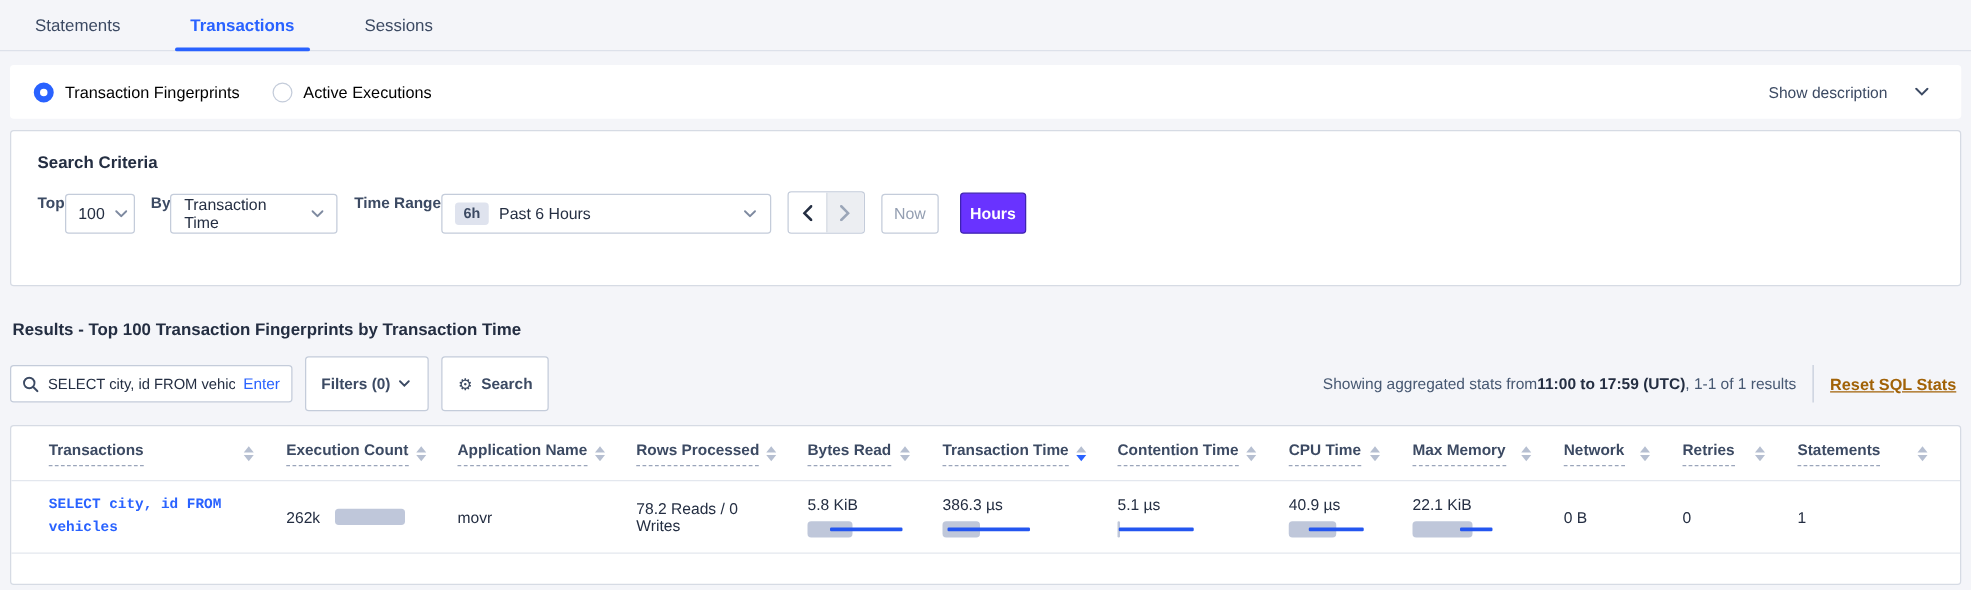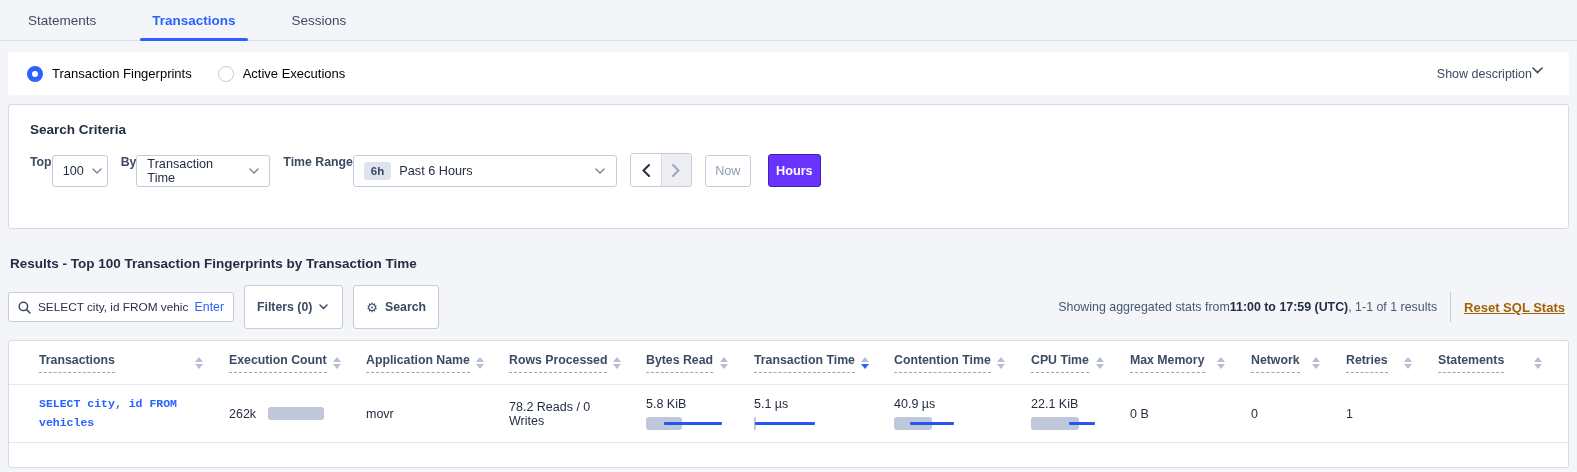--- a/index.html
+++ b/index.html
@@ -13,21 +13,21 @@
   
   .tabbar { height:41px; border-bottom:1px solid #dde1ea; display:flex; align-items:stretch; padding:0 24px; gap:48px; }
   .tab { display:flex; align-items:center; position:relative; color:#3c4a63; font-size:13.5px; cursor:pointer; padding:0 4px; }
   .tab.active { color:#2962ff; font-weight:700; }
   .tab.active::after { content:""; position:absolute; left:-8px; right:-8px; bottom:-1px; height:3px; background:#2962ff; border-radius:2px; }
   
   .radio-card { margin:11px 8px 0; height:43px; background:#fff; border-radius:3px; display:flex; align-items:center; padding:0 26px 0 19px; }
   .radio { display:flex; align-items:center; gap:9px; margin-right:26px; cursor:pointer; color:#000000; font-size:13px; }
   .radio-dot { width:16px; height:16px; border-radius:50%; border:1px solid #c4ccda; background:#fff; flex:0 0 auto; }
   .radio-dot.checked { border:5px solid #2962ff; }
-  .show-desc { margin-left:auto; display:flex; align-items:flex-start; gap:0; color:#3c4a63; font-size:12.5px; cursor:pointer; }
+  .show-desc { margin-left:auto; display:flex; align-items:center; gap:22px; color:#3c4a63; font-size:12.5px; cursor:pointer; }
   .chev { width:11px; height:7px; display:inline-block; }
   .chev svg, .chevlr svg { display:block; }
   
   .criteria-card { margin:9px 8px 0; background:#fff; border:1px solid #d6dbe4; border-radius:3px; padding:17px 21px 22px; height:125px; }
   .criteria-title { font-size:13.5px; font-weight:700; color:#242e42; margin-bottom:16px; }
   .fields { display:flex; align-items:flex-end; }
   .field { display:flex; flex-direction:row; margin-right:13px; }
   .field-label { font-size:12.3px; font-weight:700; color:#3c4a63; margin-bottom:8px; }
   .select { height:32px; border:1px solid #c4ccda; border-radius:3px; background:#fff; display:flex; align-items:center; padding:0 10px; color:#242e42; font-size:12.7px; cursor:pointer; gap:8px; }
   .select .chev { margin-left:auto; color:#7e8aa0; }
@@ -292,20 +292,27 @@
     <div class="cell">movr</div>
     <div class="cell">78.2 Reads / 0 Writes</div>
     <div class="cell">
       <span>5.8 KiB</span>
       <span class="cellbar">
           <span class="bar-grey" style="width: 36px;"></span>
           <span class="bar-line" style="left: 18px; width: 58px;"></span>
         </span>
     </div>
     <div class="cell">
+      <span>386.3 µs</span>
+      <span class="cellbar">
+          <span class="bar-grey" style="width: 30px;"></span>
+          <span class="bar-line" style="left: 4px; width: 66px;"></span>
+        </span>
+    </div>
+    <div class="cell">
       <span>5.1 µs</span>
       <span class="cellbar">
           <span class="bar-grey" style="width: 2px;"></span>
           <span class="bar-line" style="left: 1px; width: 60px;"></span>
         </span>
     </div>
     <div class="cell">
       <span>40.9 µs</span>
       <span class="cellbar">
           <span class="bar-grey" style="width: 38px;"></span>

